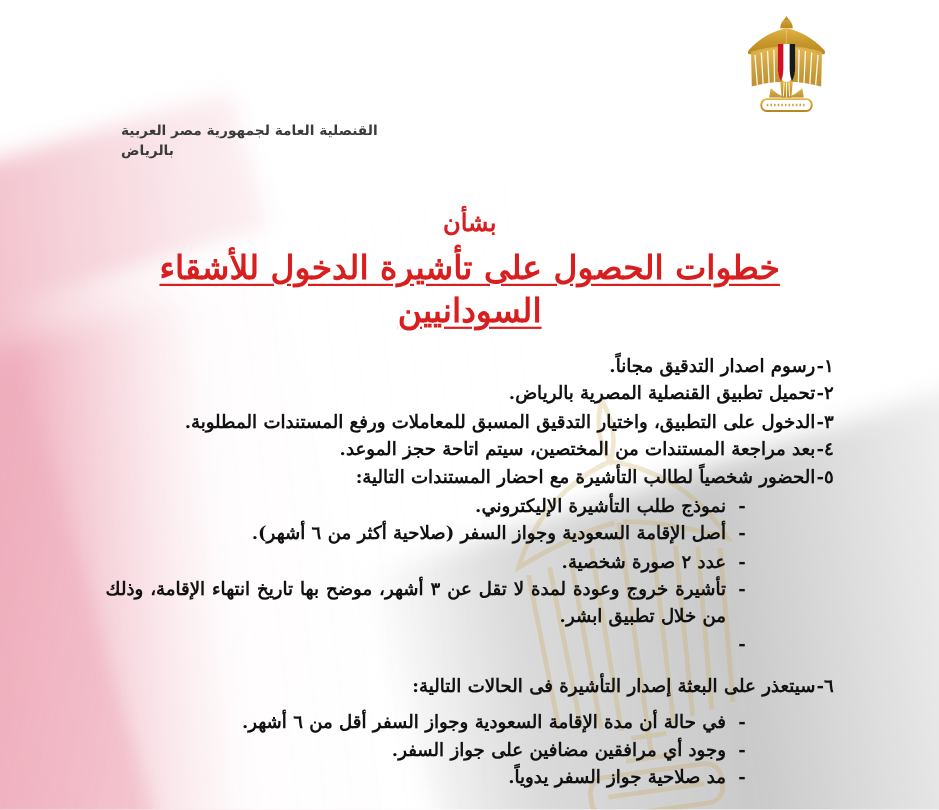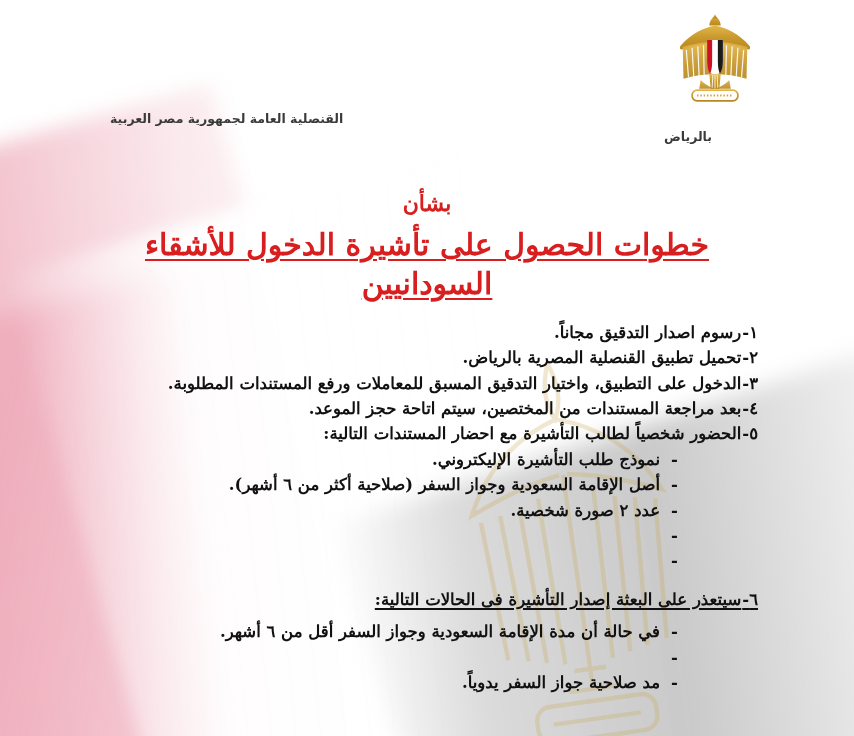--- a/index.html
+++ b/index.html
@@ -115,21 +115,21 @@
   .emblem svg { width: 100%; height: 100%; display: block; }
   .lh-line {
     color: #3a3a3a;
     font-size: 12.5px;
     font-weight: 700;
     line-height: 1.45;
     letter-spacing: .1px;
     white-space: nowrap;
     direction: rtl;
   }
-  .lh-line2 { text-align: right; padding-right: 46px; }
+  .lh-line2 { text-align: left; padding-right: 46px; }
 
   
   .title-block {
     margin-top: 22px;
     text-align: center;
     direction: rtl;
   }
   .title-sub {
     color: #D81E1E;
     font-weight: 700;
@@ -175,21 +175,20 @@
   .item-text {
     flex: 1 1 auto;
     text-align: justify;
     text-align-last: right;
   }
   .item.center .item-text { text-align: right; }
   .item.justify .item-text { text-align: justify; text-align-last: right; }
 
   .item.u .item-num,
   .item.u .item-text {
-    text-decoration: underline;
     text-underline-offset: 3px;
     text-decoration-thickness: 1.6px;
   }
 
   
   .sub {
     display: flex;
     align-items: flex-start;
     gap: 9px;
     padding-right: 78px;
@@ -343,20 +342,21 @@
       <div class="sub right">
         <span class="sub-dash">-</span>
         <span class="sub-text">أصل الإقامة السعودية وجواز السفر (صلاحية أكثر من ٦ أشهر).</span>
       </div>
       <div class="sub right">
         <span class="sub-dash">-</span>
         <span class="sub-text">عدد ٢ صورة شخصية.</span>
       </div>
       <div class="sub">
         <span class="sub-dash">-</span>
+        <span class="sub-text">تأشيرة خروج وعودة لمدة لا تقل عن ٣ أشهر، موضح بها تاريخ انتهاء الإقامة، وذلك من خلال تطبيق ابشر.</span>
       </div>
       <div class="sub right">
         <span class="sub-dash">-</span>
       </div>
     </div>
 
     <div class="spacer-md"></div>
 
     <div class="item u center">
       <span class="item-num">٦-</span>
@@ -365,20 +365,21 @@
 
     <div class="spacer-sm"></div>
 
     <div>
       <div class="sub right">
         <span class="sub-dash">-</span>
         <span class="sub-text">في حالة أن مدة الإقامة السعودية وجواز السفر أقل من ٦ أشهر.</span>
       </div>
       <div class="sub right">
         <span class="sub-dash">-</span>
+        <span class="sub-text">وجود أي مرافقين مضافين على جواز السفر.</span>
       </div>
       <div class="sub right">
         <span class="sub-dash">-</span>
         <span class="sub-text">مد صلاحية جواز السفر يدوياً.</span>
       </div>
     </div>
 
   </div>
 </div>
 

